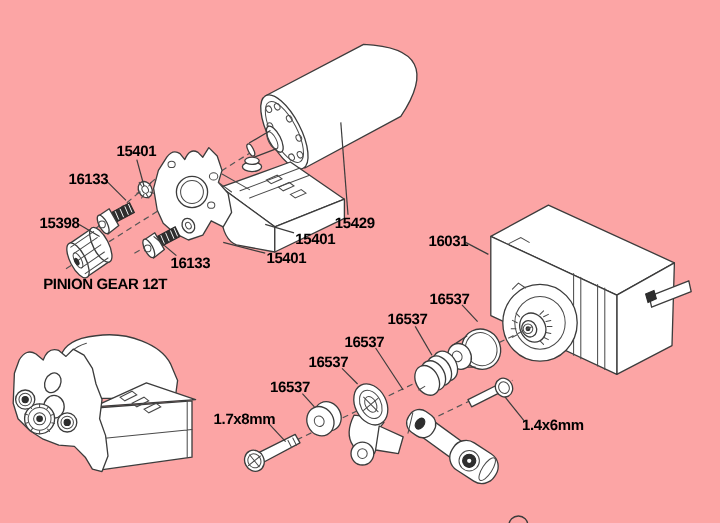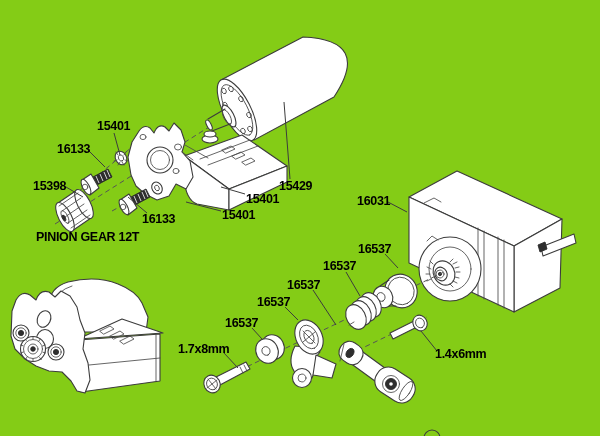--- a/index.html
+++ b/index.html
@@ -1,19 +1,19 @@
 <!DOCTYPE html>
 <html><head>
 <meta charset="utf-8">
 <style>
   html,body { margin:0; padding:0; background:#ffffff; }
   .canvas {
     position:relative;
     width:600px; height:436px;
-    background:#84cc16;
+    background:#fca5a5;
     font-family:"Liberation Sans", sans-serif;
     overflow:hidden;
   }
   svg { display:block; }
   .ln   { stroke:#3c3c3c; stroke-width:1.1; fill:none; stroke-linejoin:round; stroke-linecap:round; }
   .lnw  { stroke:#3c3c3c; stroke-width:1.1; fill:#ffffff; stroke-linejoin:round; stroke-linecap:round; }
   .thin { stroke:#4a4a4a; stroke-width:0.85; fill:none; stroke-linecap:round; }
   .dash { stroke:#555555; stroke-width:1; fill:none; stroke-dasharray:5 3.5; }
   .dark { stroke:#2a2a2a; stroke-width:0.9; fill:#2e2e2e; }
   .lead { stroke:#3c3c3c; stroke-width:1; fill:none; }

